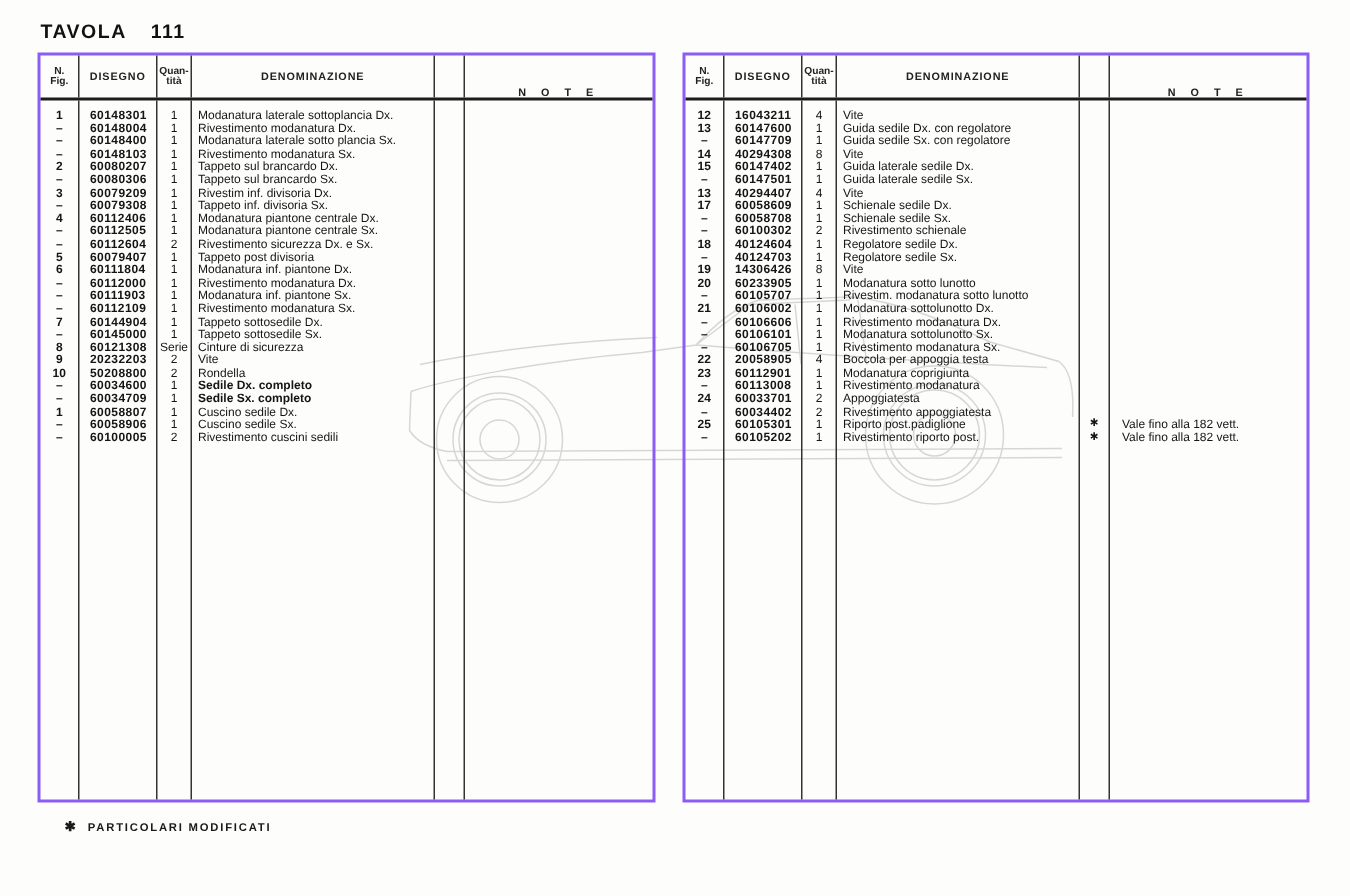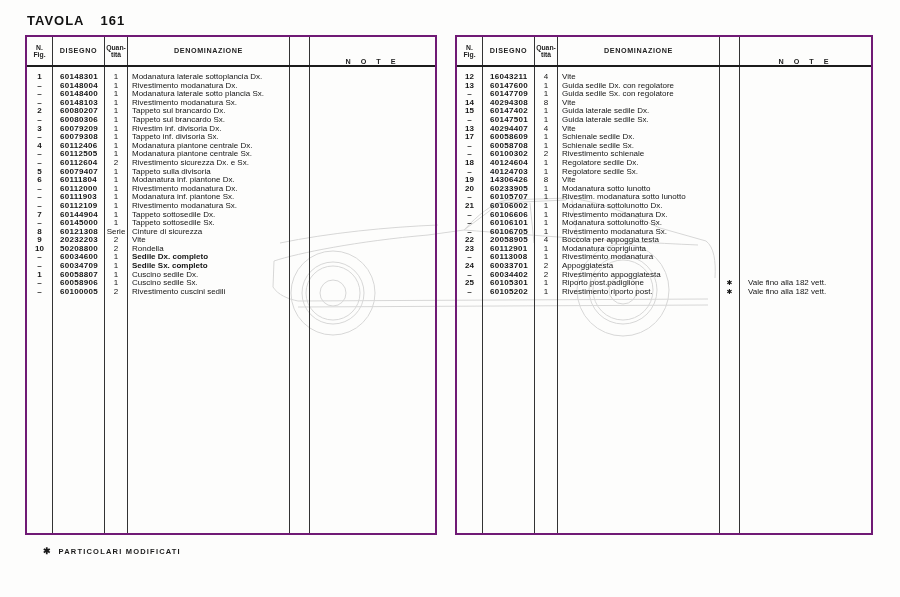--- a/index.html
+++ b/index.html
@@ -10,21 +10,21 @@
     -webkit-font-smoothing:antialiased;
   }
   .title{
     position:absolute;left:27px;top:13px;z-index:3;
     font-size:13px;font-weight:bold;letter-spacing:1px;color:#111;
   }
   .title .num{margin-left:16px;}
   .watermark{position:absolute;left:268px;top:183px;z-index:1;pointer-events:none;}
   .table{
     position:absolute;top:35px;height:500px;z-index:2;
-    border:2px solid #701a75;box-sizing:border-box;background:transparent;
+    border:2px solid #8b5cf6;box-sizing:border-box;background:transparent;
   }
   .table-left{left:25px;width:412px;}
   .table-right{left:455px;width:418px;}
   .thead{display:flex;height:30px;border-bottom:2px solid #1c1c1c;box-sizing:border-box;}
   .th{
     border-right:1px solid #333;box-sizing:border-box;
     display:flex;flex-direction:column;justify-content:center;align-items:center;
     font-weight:bold;color:#222;
   }
   .th:last-child{border-right:none;}
@@ -71,21 +71,21 @@
     <circle cx="65" cy="110" r="13"></circle>
     <circle cx="355" cy="107" r="46"></circle>
     <circle cx="355" cy="107" r="34"></circle>
     <circle cx="355" cy="107" r="30"></circle>
     <circle cx="355" cy="107" r="14"></circle>
     <path d="M12,60 C60,50 120,44 170,42"></path>
   </g>
 </svg>
 
 <div class="title">
-  <span>TAVOLA</span><span class="num">161</span>
+  <span>TAVOLA</span><span class="num">111</span>
 </div>
 
 <div class="table table-left">
   <div class="thead">
     <div class="th col-fig">
       <span>N.</span>
       <span>Fig.</span>
     </div>
     <div class="th col-disegno">
       <span>DISEGNO</span>
@@ -192,21 +192,21 @@
         <div class="ln">Rivestimento modanatura Dx.</div>
         <div class="ln">Modanatura laterale sotto plancia Sx.</div>
         <div class="ln">Rivestimento modanatura Sx.</div>
         <div class="ln">Tappeto sul brancardo Dx.</div>
         <div class="ln">Tappeto sul brancardo Sx.</div>
         <div class="ln">Rivestim inf. divisoria Dx.</div>
         <div class="ln">Tappeto inf. divisoria Sx.</div>
         <div class="ln">Modanatura piantone centrale Dx.</div>
         <div class="ln">Modanatura piantone centrale Sx.</div>
         <div class="ln">Rivestimento sicurezza Dx. e Sx.</div>
-        <div class="ln">Tappeto sulla divisoria</div>
+        <div class="ln">Tappeto post divisoria</div>
         <div class="ln">Modanatura inf. piantone Dx.</div>
         <div class="ln">Rivestimento modanatura Dx.</div>
         <div class="ln">Modanatura inf. piantone Sx.</div>
         <div class="ln">Rivestimento modanatura Sx.</div>
         <div class="ln">Tappeto sottosedile Dx.</div>
         <div class="ln">Tappeto sottosedile Sx.</div>
         <div class="ln">Cinture di sicurezza</div>
         <div class="ln">Vite</div>
         <div class="ln">Rondella</div>
         <div class="ln b">Sedile Dx. completo</div>

